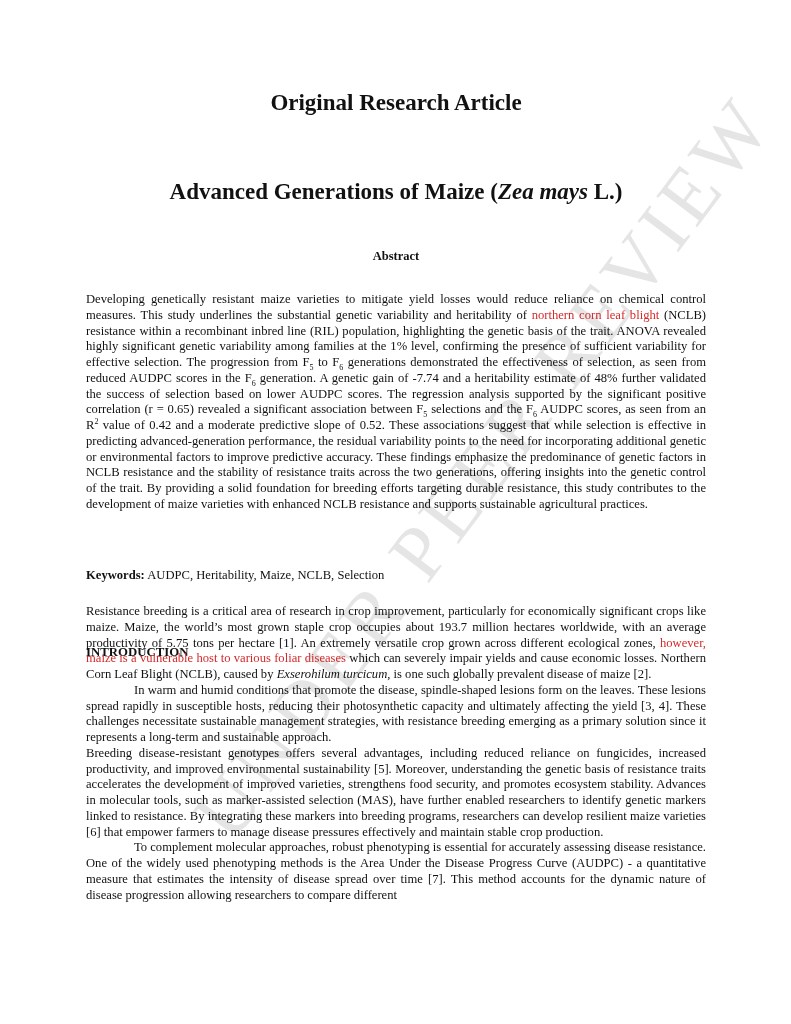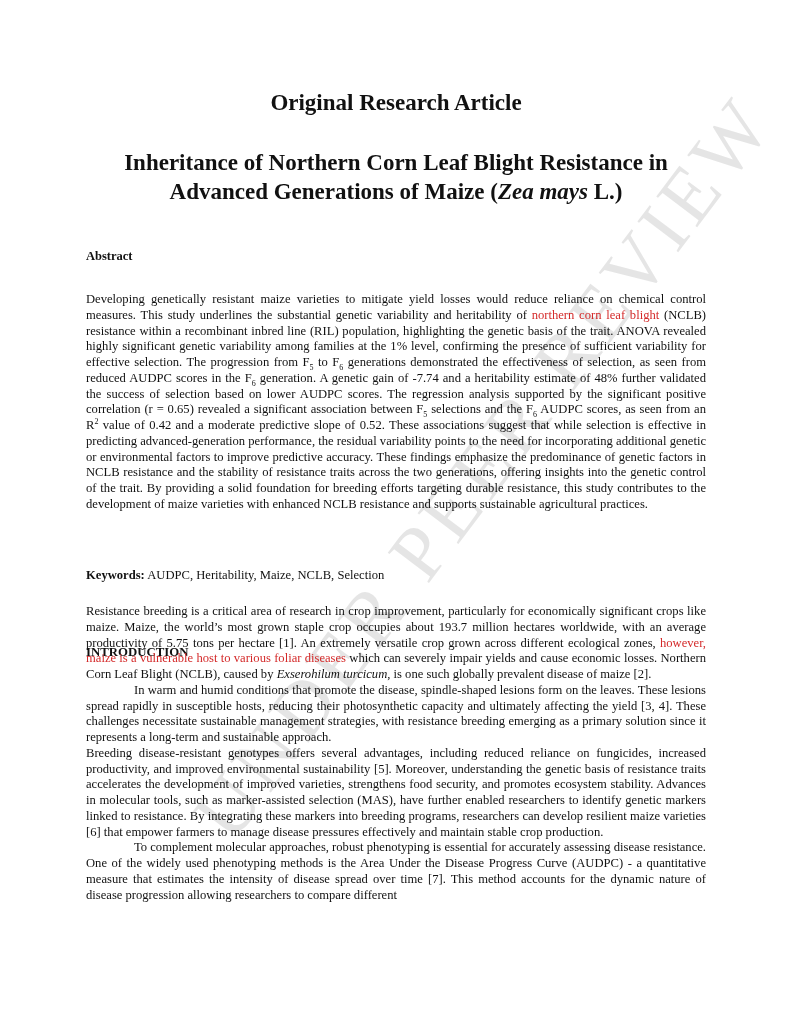--- a/index.html
+++ b/index.html
@@ -3,21 +3,21 @@
 <meta charset="utf-8">
 <style>
   html, body { margin: 0; padding: 0; background: #ffffff; }
   body { width: 791px; height: 1024px; position: relative; overflow: hidden;
          font-family: "Liberation Serif", "DejaVu Serif", serif; color: #111; }
   .page { position: absolute; left: 86px; top: 0; width: 620px; }
   .article-type { position: absolute; top: 90px; left: 0; width: 620px; text-align: center;
                   font-weight: bold; font-size: 23px; }
   .title { position: absolute; top: 148px; left: 0; width: 620px; text-align: center;
            font-weight: bold; font-size: 23px; line-height: 29px; }
-  .abstract-heading { position: absolute; top: 249px; left: 0; width: 620px; text-align: left;
+  .abstract-heading { position: absolute; top: 249px; left: 0; width: 620px; text-align: center;
                       font-weight: bold; font-size: 12.5px; }
   .text { font-size: 12.6px; line-height: 15.75px; text-align: justify; margin: 0; }
   .abstract { position: absolute; top: 265px; left: 0; width: 620px; margin-top: 27px; }
   .keywords { position: absolute; top: 568px; left: 0; width: 620px; }
   .intro-heading { position: absolute; top: 604px; left: 0; font-weight: bold; font-size: 12.8px; margin-top: 41px; }
   .intro { position: absolute; top: 604px; left: 0; width: 620px; }
   .indent { text-indent: 48px; }
   .red { color: #d42a2a; }
   sub, sup { font-size: 8px; line-height: 0; }
   .watermark { position: absolute; left: 60px; top: 480px; width: 760px; text-align: center;
@@ -27,21 +27,21 @@
 </style>
 </head>
 <body>
 
 <div class="watermark">UNDER PEER REVIEW</div>
 
 <div class="page">
   <div class="article-type">Original Research Article</div>
 
   <div class="title">
-    <span>Inheritance of Northern Corn Leaf Blight Resistance in</span><br>
+    <br>
     <span><span>Advanced Generations of Maize (</span><i>Zea mays</i><span> L.)</span></span>
   </div>
 
   <div class="abstract-heading">Abstract</div>
 
   <p class="text abstract"><span>Developing genetically resistant maize varieties to mitigate yield losses would reduce reliance on chemical control measures. This study underlines the substantial genetic variability and heritability of </span><span class="red">northern corn leaf blight</span><span> (NCLB) resistance within a recombinant inbred line (RIL) population, highlighting the genetic basis of the trait. ANOVA revealed highly significant genetic variability among families at the 1% level, confirming the presence of sufficient variability for effective selection. The progression from F</span><sub>5</sub><span> to F</span><sub>6</sub><span> generations demonstrated the effectiveness of selection, as seen from reduced AUDPC scores in the F</span><sub>6</sub><span> generation. A genetic gain of -7.74 and a heritability estimate of 48% further validated the success of selection based on lower AUDPC scores. The regression analysis supported by the significant positive correlation (r = 0.65) revealed a significant association between F</span><sub>5</sub><span> selections and the F</span><sub>6</sub><span> AUDPC scores, as seen from an R</span><sup>2</sup><span> value of 0.42 and a moderate predictive slope of 0.52. These associations suggest that while selection is effective in predicting advanced-generation performance, the residual variability points to the need for incorporating additional genetic or environmental factors to improve predictive accuracy. These findings emphasize the predominance of genetic factors in NCLB resistance and the stability of resistance traits across the two generations, offering insights into the genetic control of the trait. By providing a solid foundation for breeding efforts targeting durable resistance, this study contributes to the development of maize varieties with enhanced NCLB resistance and supports sustainable agricultural practices.</span></p>
 
   <p class="text keywords"><b>Keywords:</b><span> AUDPC, Heritability, Maize, NCLB, Selection</span></p>
 
   <div class="intro-heading">INTRODUCTION</div>

